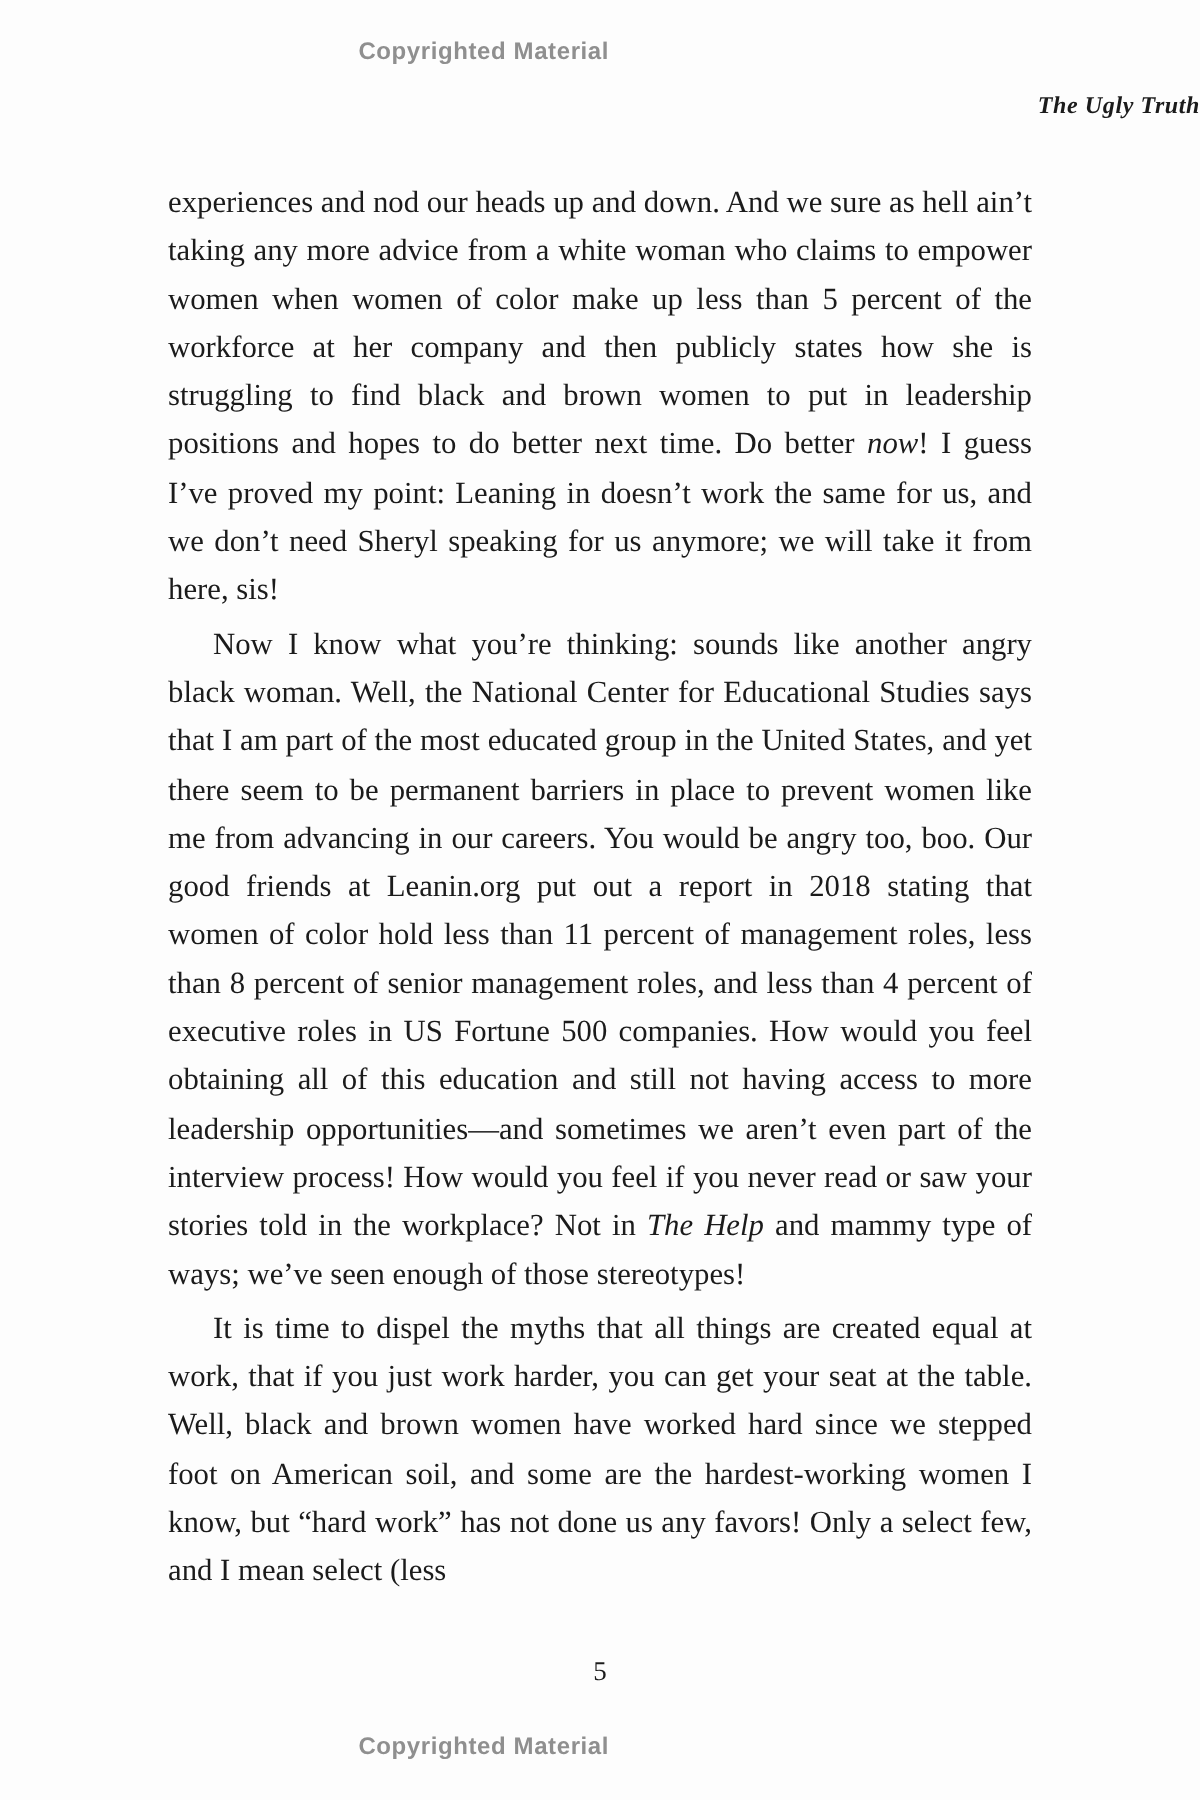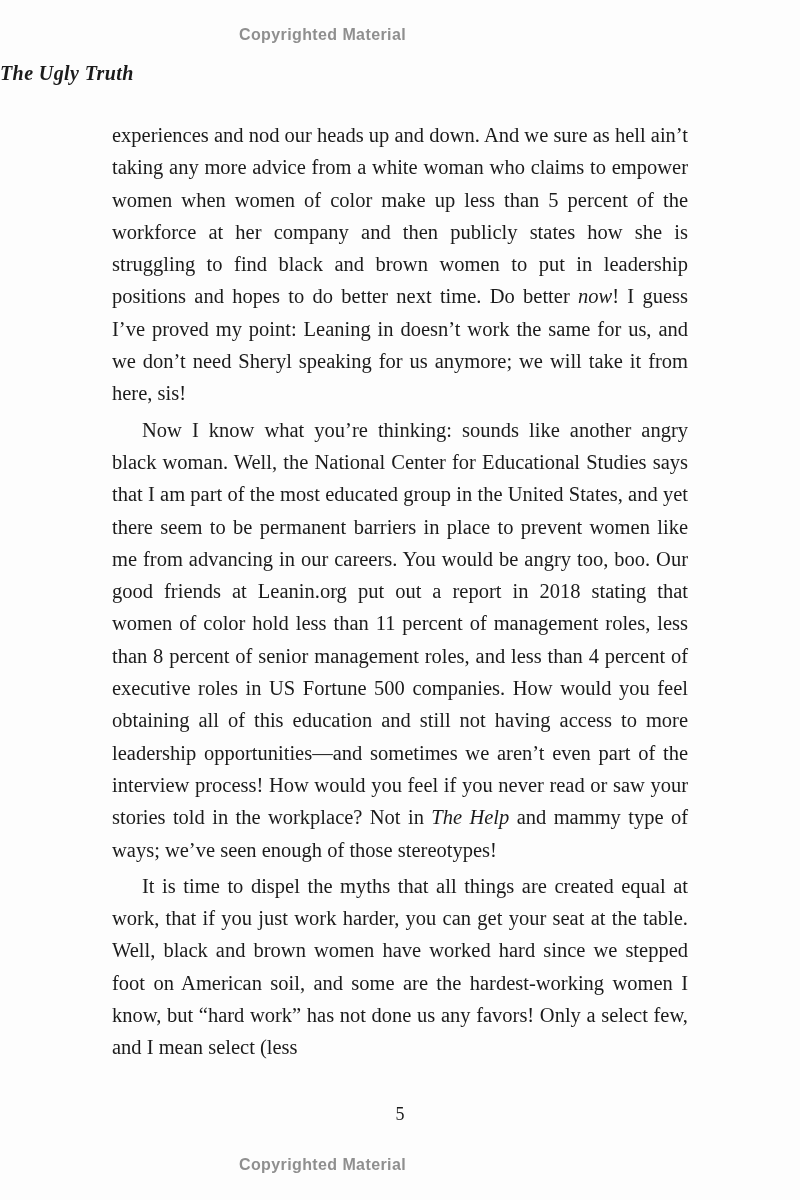--- a/index.html
+++ b/index.html
@@ -27,24 +27,24 @@
     font-weight:700;
     font-size:16px;
     letter-spacing:0.4px;
     color:var(--copyright-color);
   }
   .copyright-top{top:26px;}
   .copyright-bottom{top:1156px;}
   .running-title{
     position:absolute;
     top:62px;left:0;width:800px;
-    text-align:left;
+    text-align:right;
     font-style:italic;
     font-weight:600;
-    font-size:20px;
+    font-size:16px;
     letter-spacing:0.4px;
     color:var(--text-color);
   }
   .body-text{
     position:absolute;
     top:115px;left:108px;
     width:584px;
     font-size:20.5px;
     line-height:32.3px;
     text-align:justify;

